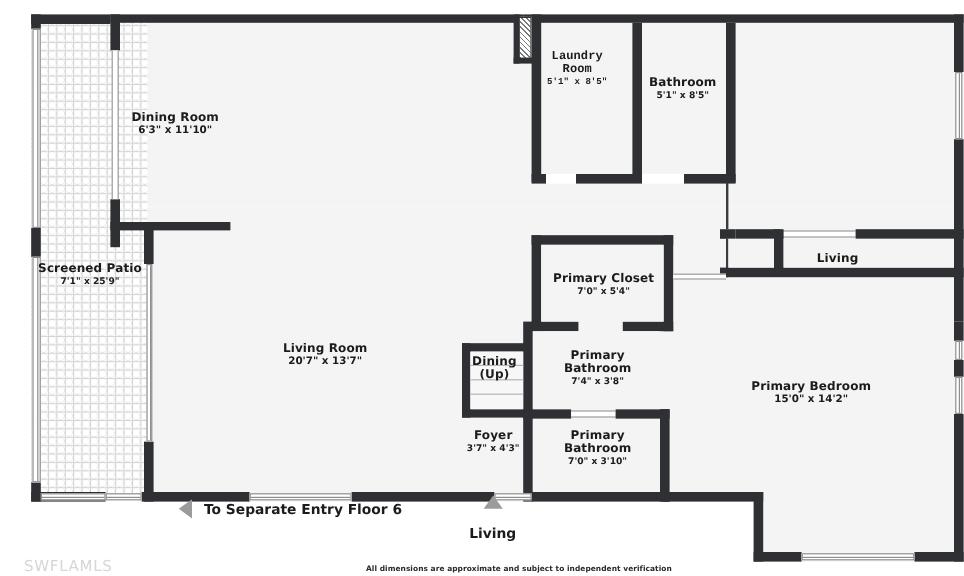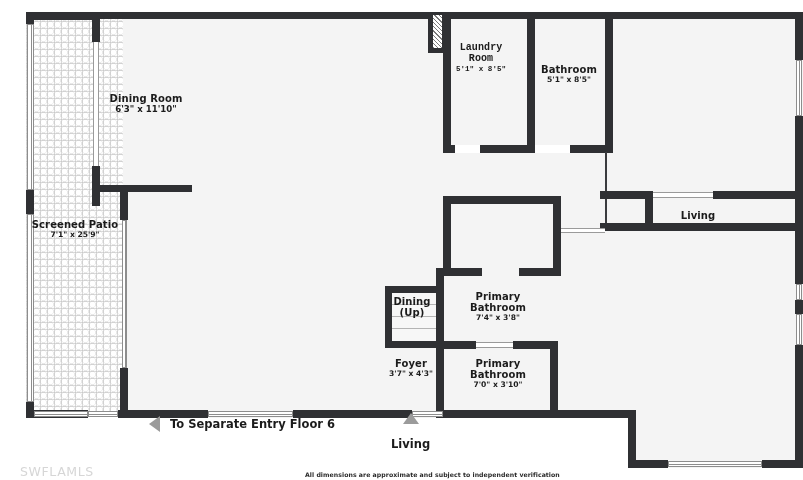--- a/index.html
+++ b/index.html
@@ -210,21 +210,29 @@
     <span class="nm">Bathroom</span>
     <span class="dim">5'1" x 8'5"</span>
   </div>
 
 
   <div class="label small" style="left:12px; top:219px; width:126px;">
     <span class="nm">Screened Patio</span>
     <span class="dim">7'1" x 25'9"</span>
   </div>
 
-
+  <div class="label" style="left:219px; top:285px; width:104px;">
+    <span class="nm">Living Room</span>
+    <span class="dim">20'7" x 13'7"</span>
+  </div>
+
+  <div class="label small" style="left:442px; top:227px; width:122px;">
+    <span class="nm">Primary Closet</span>
+    <span class="dim">7'0" x 5'4"</span>
+  </div>
 
   <div class="label small" style="left:656px; top:210px; width:84px;">
     <span class="nm">Living</span>
   </div>
 
   <div class="label small" style="left:387px; top:296px; width:50px;">
     <span class="nm">Dining</span>
     <span class="nm2">(Up)</span>
   </div>
 
@@ -238,20 +246,24 @@
     <span class="nm">Primary</span>
     <span class="nm2">Bathroom</span>
     <span class="dim">7'0" x 3'10"</span>
   </div>
 
   <div class="label small" style="left:375px; top:358px; width:72px;">
     <span class="nm">Foyer</span>
     <span class="dim">3'7" x 4'3"</span>
   </div>
 
+  <div class="label" style="left:604px; top:317px; width:144px;">
+    <span class="nm">Primary Bedroom</span>
+    <span class="dim">15'0" x 14'2"</span>
+  </div>
 
   <div class="tri left" style="left:149px; top:416px;"></div>
   <div class="anno" style="left:170px; top:417px;">To Separate Entry Floor 6</div>
 
   <div class="tri up" style="left:403px; top:413px;"></div>
   <div class="anno entry" style="left:391px; top:437px;">Living</div>
 
   <div class="disclaimer" style="left:305px; top:471px;">All dimensions are approximate and subject to independent verification</div>
   <div class="watermark" style="left:20px; top:464px;">SWFLAMLS</div>
 

